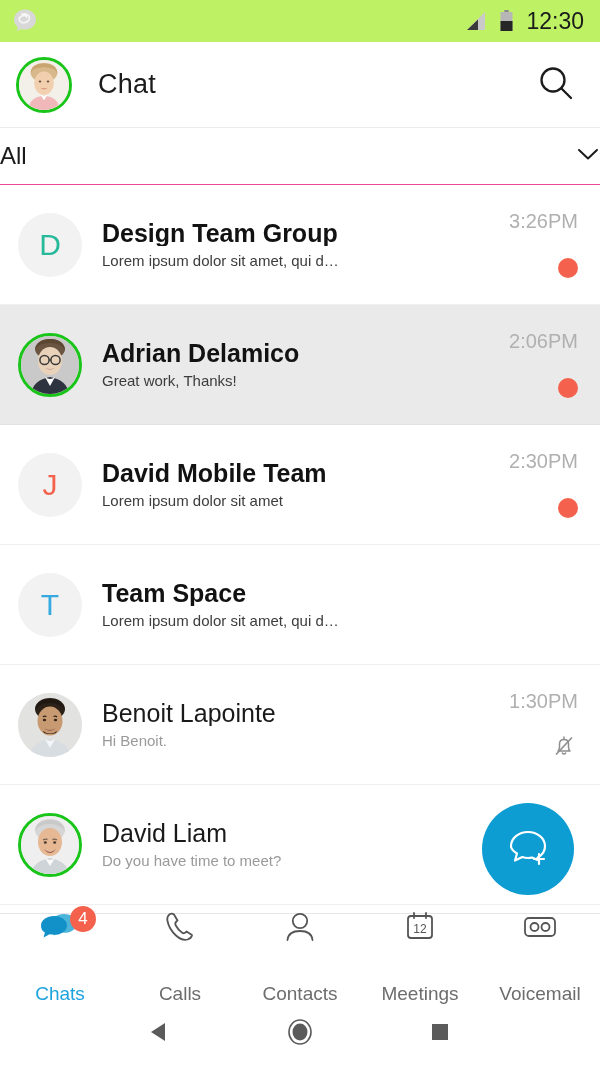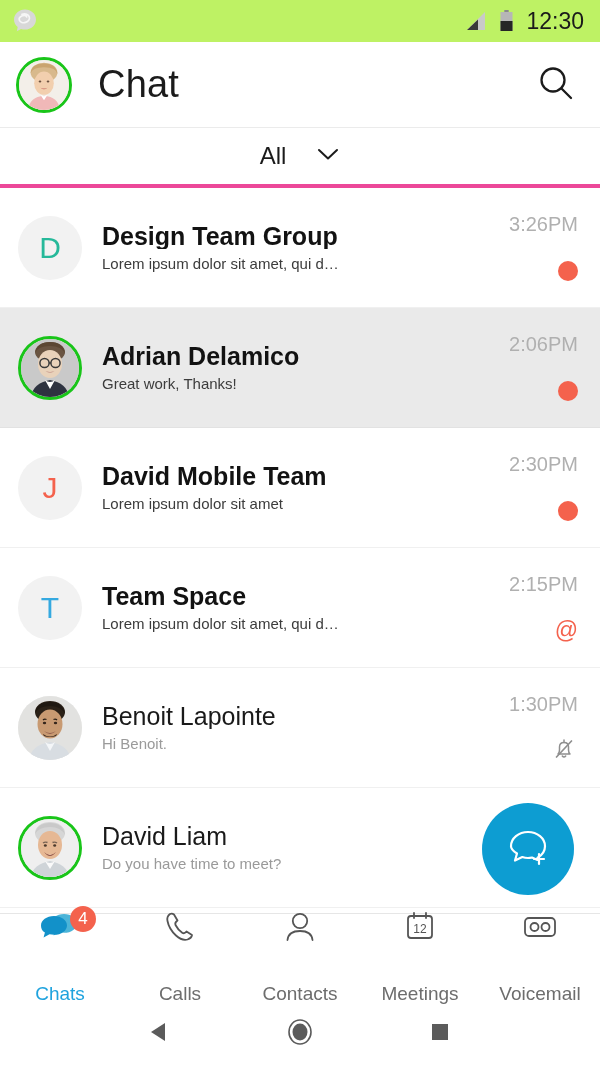--- a/index.html
+++ b/index.html
@@ -69,45 +69,45 @@
     border-radius: 50%;
     border: 3px solid #19C519;
     box-sizing: border-box;
     overflow: hidden;
     flex: 0 0 56px;
     position: relative;
     background: #e9e9e9;
   }
   .avatar-img { width: 100%; height: 100%; display: block; }
   .app-title {
-    font-size: 38px;
+    font-size: 27px;
     color: #1b1b1b;
     margin-left: 26px;
     font-weight: 400;
     letter-spacing: 0.2px;
   }
   .search-btn {
     margin-left: auto;
     width: 44px;
     height: 44px;
     display: flex;
     align-items: center;
     justify-content: center;
   }
 
   
   .filter-row {
     height: 56px;
     flex: 0 0 56px;
     display: flex;
     align-items: center;
-    justify-content: center;
+    justify-content: space-between;
     gap: 30px;
     background: #ffffff;
-    border-bottom: 4px solid #ec4899;
+    border-bottom: 1px solid #ec4899;
   }
   .filter-label {
     font-size: 24px;
     color: #1b1b1b;
   }
   .chev { display: block; }
 
   
   .chat-list {
     flex: 1 1 auto;
@@ -429,26 +429,20 @@
       </div>
     </div>
 
     <div class="chat-row">
       <div class="row-avatar">
         <span class="initial" style="color:#35A9E0">T</span>
       </div>
       <div class="row-body">
         <div class="row-title">Team Space</div>
         <div class="row-preview">Lorem ipsum dolor sit amet, qui d…</div>
-      </div>
-      <div class="row-meta">
-        <div class="row-time">2:15PM</div>
-        <div class="badge-slot">
-          <span class="at-badge">@</span>
-        </div>
       </div>
     </div>
 
     <div class="chat-row">
       <div class="row-avatar">
         <svg class="avatar-img" viewBox="0 0 64 64" preserveAspectRatio="xMidYMid slice">
           <rect width="64" height="64" fill="#e2e2e0"></rect>
           <ellipse cx="32" cy="16" rx="15" ry="11" fill="#2b2118"></ellipse>
           <ellipse cx="32" cy="28" rx="12.5" ry="14.5" fill="#c89a72"></ellipse>
           <path d="M17 17 Q19 6 32 6 Q45 6 47 18 Q43 10 32 10 Q21 10 17 17z" fill="#1f1812"></path>

